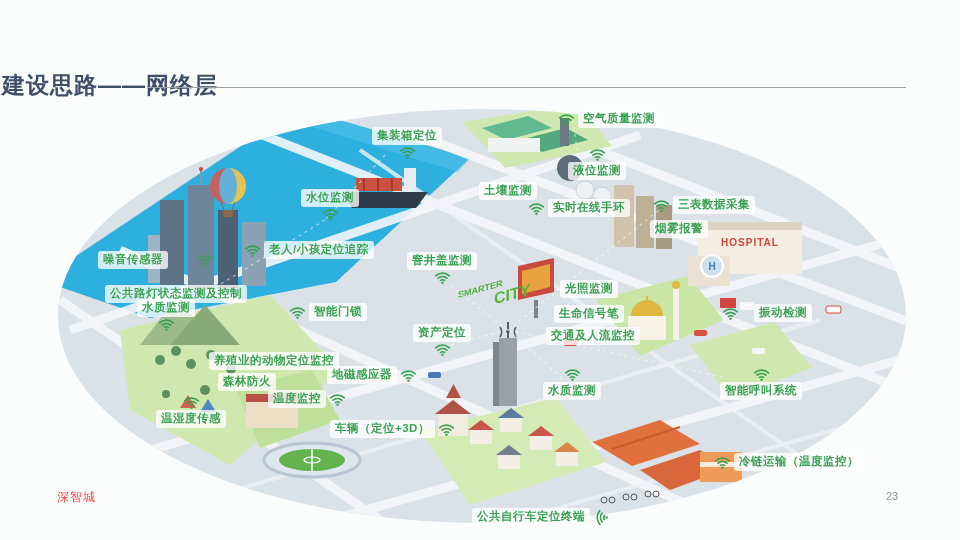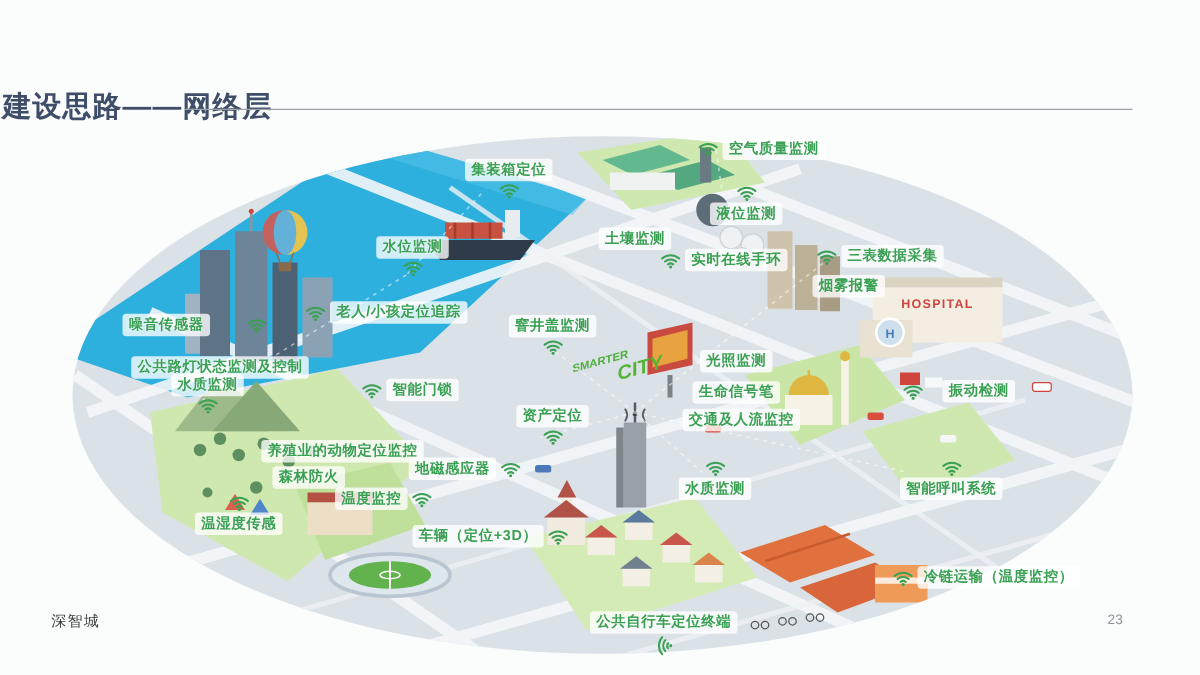--- a/index.html
+++ b/index.html
@@ -14,21 +14,21 @@
     font-size:23px;font-weight:bold;color:var(--title,#3e4d68);
     letter-spacing:1px;
     margin-top:32px;
   }
   .title-rule{
     position:absolute;left:148px;right:54px;top:87px;height:1px;
     background:#9aa0a8;
   }
   
   .watermark{
-    position:absolute;left:41px;top:489px;font-size:12px;color:#404040;letter-spacing:1px;
+    position:absolute;left:57px;top:489px;font-size:12px;color:#ef4444;letter-spacing:1px;
   }
   .page-number{
     position:absolute;left:886px;top:490px;font-size:11px;color:#8f9498;
   }
   
   .map-svg{position:absolute;left:0;top:0;width:960px;height:540px;}
   .labels-layer{position:absolute;left:0;top:0;width:960px;height:540px;pointer-events:none;}
   .map-label{
     position:absolute;display:flex;align-items:center;gap:3px;
     color:var(--green,#3aa053);
@@ -467,21 +467,21 @@
     </div>
     <div class="map-label icon-left" style="left: 714px; top: 453px;">
       <span class="wifi-icon"><svg viewBox="0 0 24 19">
           <path d="M2 7a15 15 0 0 1 20 0" fill="none" stroke="currentColor" stroke-width="2.4" stroke-linecap="round"></path>
           <path d="M5.5 10.5a10 10 0 0 1 13 0" fill="none" stroke="currentColor" stroke-width="2.4" stroke-linecap="round"></path>
           <path d="M9 13.8a5.2 5.2 0 0 1 6 0" fill="none" stroke="currentColor" stroke-width="2.4" stroke-linecap="round"></path>
           <circle cx="12" cy="17" r="1.8" fill="currentColor"></circle>
         </svg></span>
       <span class="label-text">冷链运输（温度监控）</span>
     </div>
-    <div class="map-label icon-signal-right" style="left: 472px; top: 489px; flex-direction: column;">
+    <div class="map-label icon-signal-right" style="left: 472px; top: 508px;">
       <span class="label-text">公共自行车定位终端</span>
       <span class="wifi-icon"><svg viewBox="0 0 24 19">
           <path d="M2 7a15 15 0 0 1 20 0" fill="none" stroke="currentColor" stroke-width="2.4" stroke-linecap="round"></path>
           <path d="M5.5 10.5a10 10 0 0 1 13 0" fill="none" stroke="currentColor" stroke-width="2.4" stroke-linecap="round"></path>
           <path d="M9 13.8a5.2 5.2 0 0 1 6 0" fill="none" stroke="currentColor" stroke-width="2.4" stroke-linecap="round"></path>
           <circle cx="12" cy="17" r="1.8" fill="currentColor"></circle>
         </svg></span>
     </div>
   </div>
 

